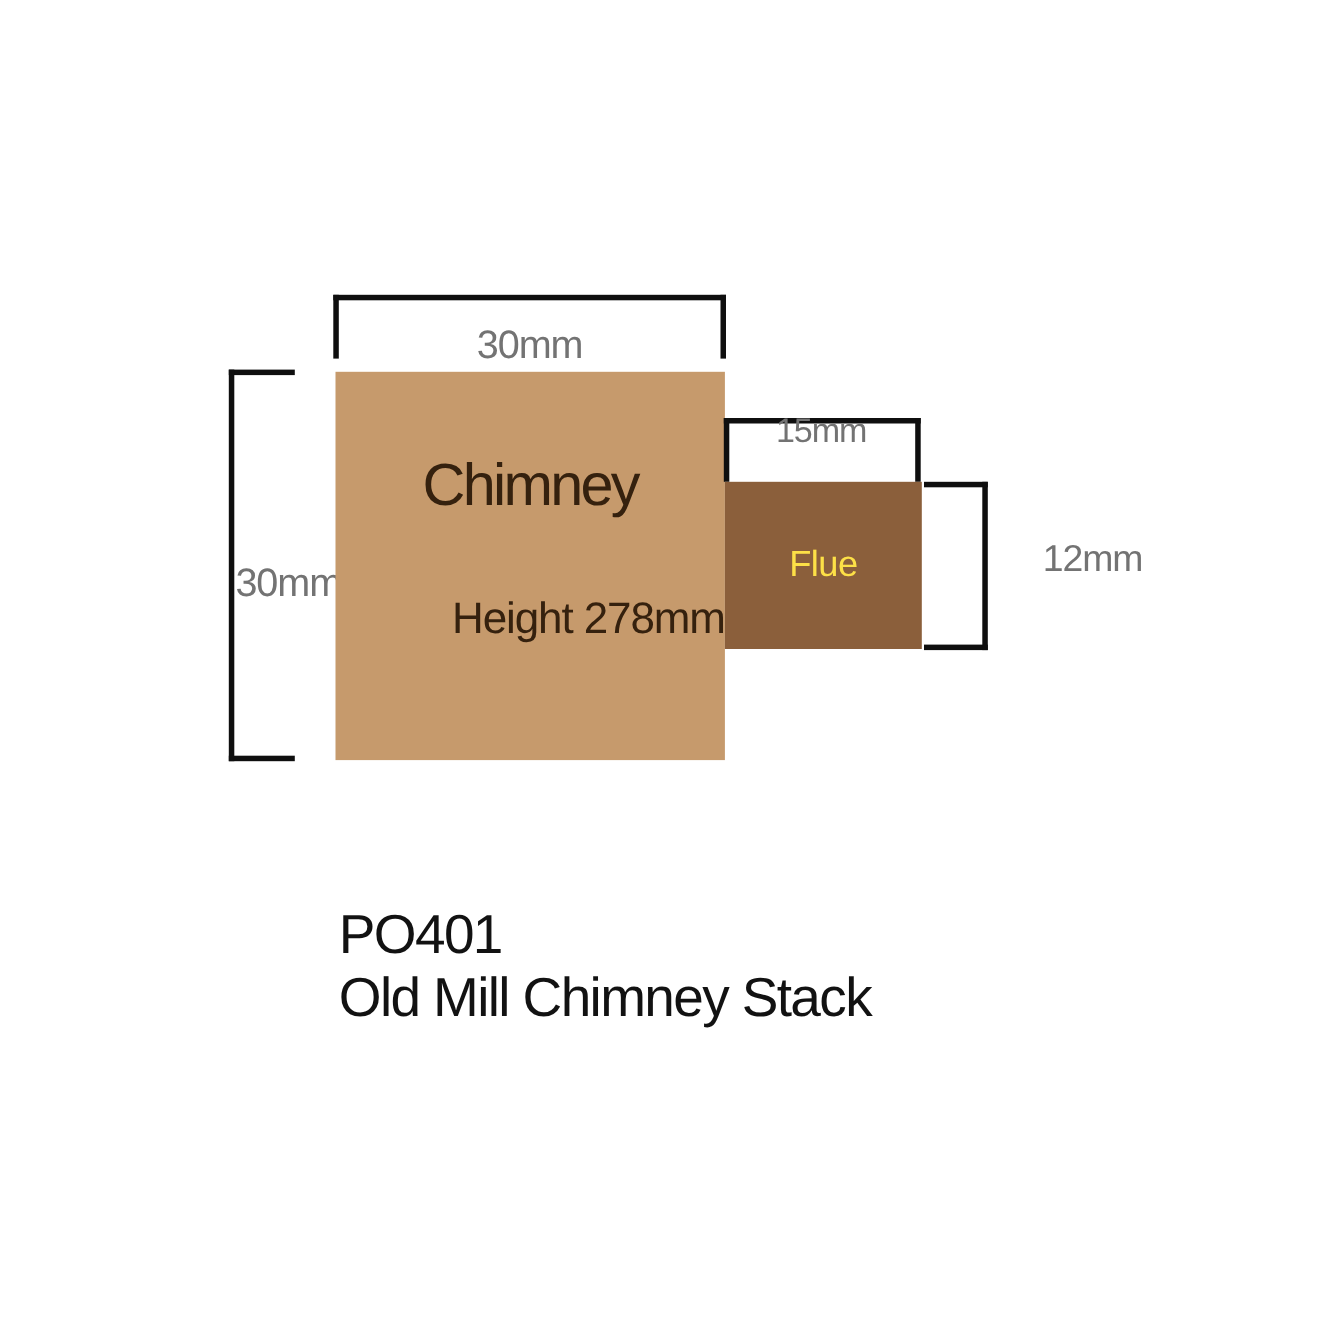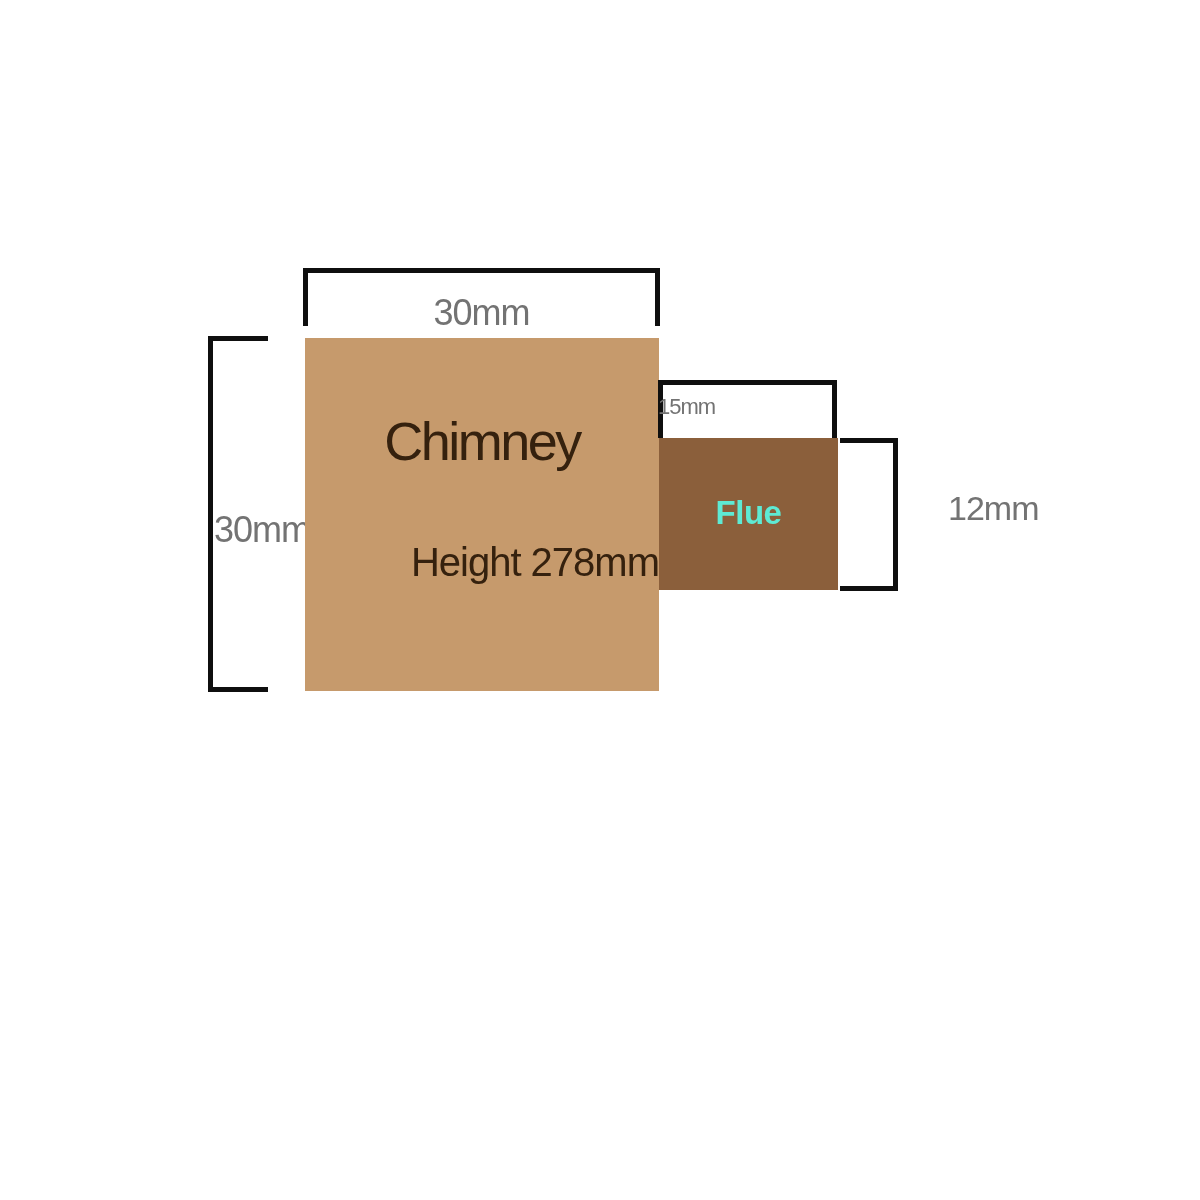--- a/index.html
+++ b/index.html
@@ -30,22 +30,22 @@
   .bracket-flue-w { left: 658px; top: 380px; width: 179px; height: 58px;
                     border-top-width: 5px; border-left-width: 5px; border-right-width: 5px; }
   .bracket-flue-h { left: 840px; top: 438px; width: 58px;  height: 153px;
                     border-top-width: 5px; border-right-width: 5px; border-bottom-width: 5px; }
 
   
   .dim-label { position: absolute; color: #737373; white-space: nowrap; }
   .dim-top    { left: 305px; top: 292px; width: 353px; text-align: center;
                 font-size: 36px; letter-spacing: -1px; }
   .dim-left   { left: 214px; top: 509px; font-size: 36px; letter-spacing: -1px; }
-  .dim-flue-w { left: 658px; top: 394px; width: 177px; text-align: left;
-                font-size: 22px; letter-spacing: -1px; }
+  .dim-flue-w { left: 658px; top: 374px; width: 177px; text-align: center;
+                font-size: 31px; letter-spacing: -1px; }
   .dim-flue-h { left: 902px; top: 489px; font-size: 34px; letter-spacing: -1px; margin-left: 46px; }
 
   .chimney-title {
     position: absolute; left: 0; top: 72px; width: 100%; text-align: center;
     font-size: 54px; letter-spacing: -2.5px;
   }
   .chimney-note {
     position: absolute; left: 0; top: 202px; width: 100%; text-align: right;
     font-size: 40px; letter-spacing: -1px;
   }
@@ -74,20 +74,24 @@
 
   <div class="rect chimney-rect" style="background-color: rgb(198, 154, 108);">
     <div class="chimney-title" style="color: rgb(53, 33, 14);">Chimney</div>
     <div class="chimney-note" style="color: rgb(53, 33, 14);">Height 278mm</div>
   </div>
 
   <div class="bracket bracket-flue-w"></div>
   <div class="dim-label dim-flue-w">15mm</div>
 
   <div class="rect flue-rect" style="background-color: rgb(139, 95, 59);">
-    <div class="flue-title" style="color: #5eead4; font-weight: bold;">Flue</div>
+    <div class="flue-title" style="color: #fde047;">Flue</div>
   </div>
 
   <div class="bracket bracket-flue-h"></div>
   <div class="dim-label dim-flue-h">12mm</div>
 
+  <div class="caption">
+    <div>PO401</div>
+    <div>Old Mill Chimney Stack</div>
+  </div>
 
 </div>
 
 </body></html>

